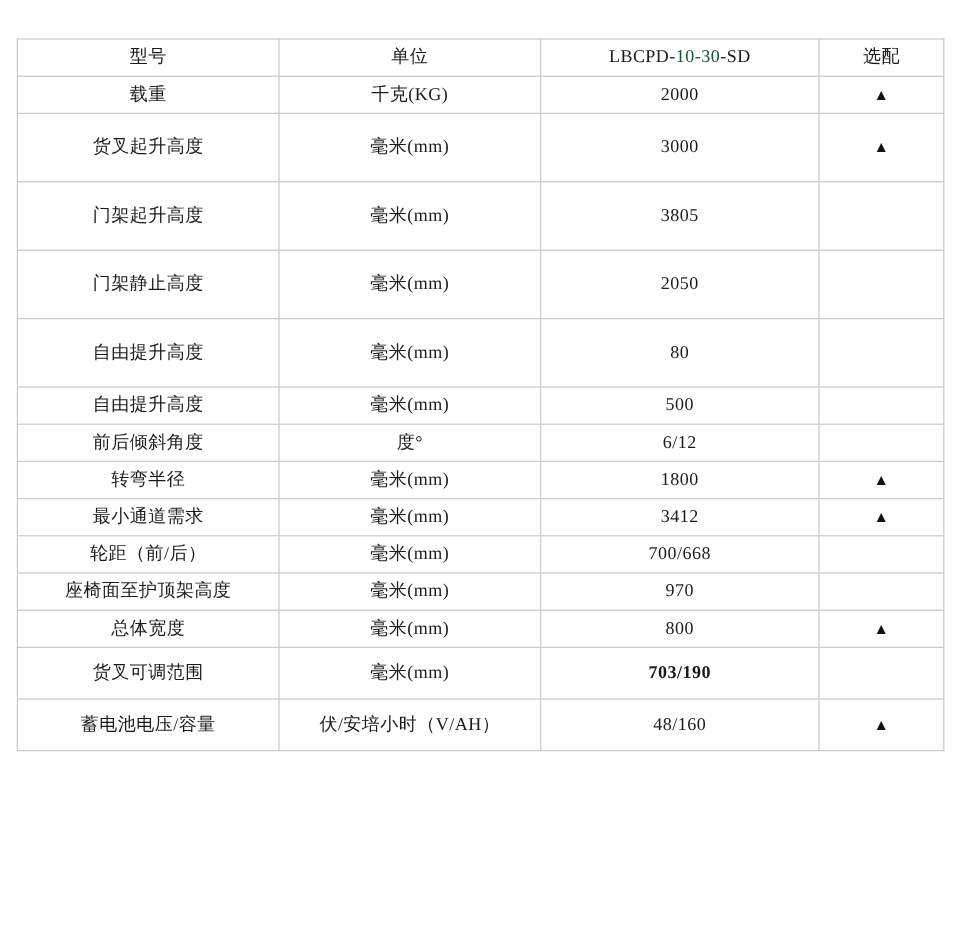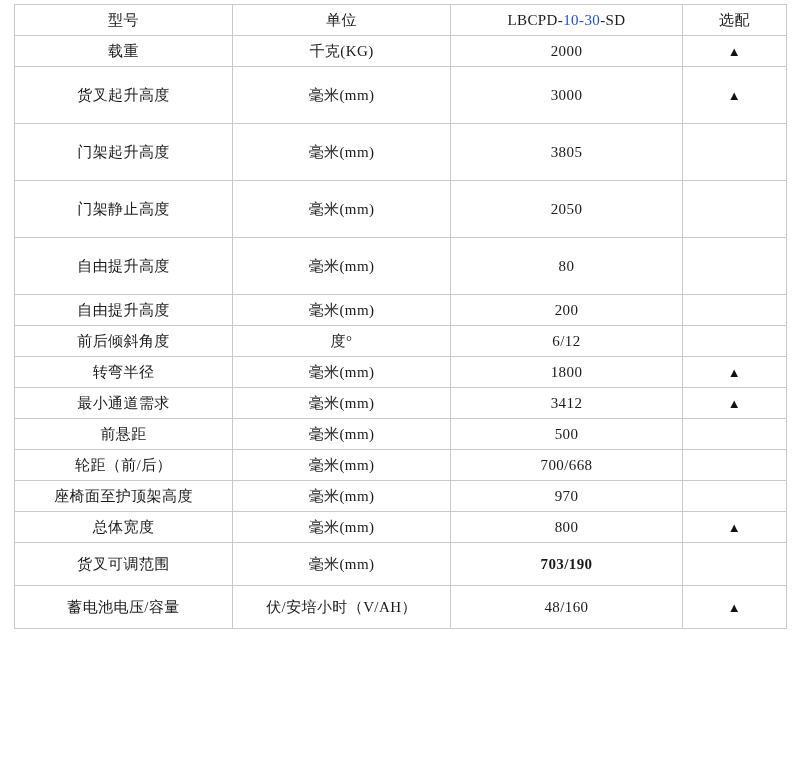--- a/index.html
+++ b/index.html
@@ -12,21 +12,21 @@
     height: 784px;
     font-family: "Liberation Serif", "DejaVu Serif", serif;
     color: #000000;
     overflow: hidden;
   }
   .sheet {
     position: relative;
     width: 800px;
     height: 784px;
     box-sizing: border-box;
-    padding: 4px 14px 10px 14px;
+    padding: 32px 14px 10px 14px;
   }
   table.spec {
     width: 772px;
     border-collapse: collapse;
     table-layout: fixed;
     font-size: 15px;
   }
   table.spec col.c0 { width: 218px; }
   table.spec col.c1 { width: 218px; }
   table.spec col.c2 { width: 232px; }
@@ -39,21 +39,21 @@
     padding: 2px 3px;
     line-height: 1.25;
     color: #1a1a1a;
     font-size: 15px;
     letter-spacing: 0.4px;
   }
   .row-tall td { height: 52px; }
   .row-mid td { height: 38px; }
   .row-short td { height: 26px; }
 
-  .red { color: #1d4ed8; }
+  .red { color: #14532d; }
   .bold { font-weight: bold; }
   .tri {
     font-size: 13px;
     line-height: 1;
     display: inline-block;
     color: #111111;
   }
   .model-cell { letter-spacing: 0.2px; }
 </style>
 </head>
@@ -100,46 +100,40 @@
         </tr>
         <tr class="row-tall">
           <td>自由提升高度</td>
           <td>毫米(mm)</td>
           <td>80</td>
           <td></td>
         </tr>
         <tr class="row-short">
           <td>自由提升高度</td>
           <td>毫米(mm)</td>
-          <td>200</td>
+          <td>500</td>
           <td></td>
         </tr>
         <tr class="row-short">
           <td>前后倾斜角度</td>
           <td>度°</td>
           <td>6/12</td>
           <td></td>
         </tr>
         <tr class="row-short">
           <td>转弯半径</td>
           <td>毫米(mm)</td>
           <td>1800</td>
           <td><span class="tri">▲</span></td>
         </tr>
         <tr class="row-short">
           <td>最小通道需求</td>
           <td>毫米(mm)</td>
           <td>3412</td>
           <td><span class="tri">▲</span></td>
-        </tr>
-        <tr class="row-short">
-          <td>前悬距</td>
-          <td>毫米(mm)</td>
-          <td>500</td>
-          <td></td>
         </tr>
         <tr class="row-short">
           <td>轮距（前/后）</td>
           <td>毫米(mm)</td>
           <td>700/668</td>
           <td></td>
         </tr>
         <tr class="row-short">
           <td>座椅面至护顶架高度</td>
           <td>毫米(mm)</td>

